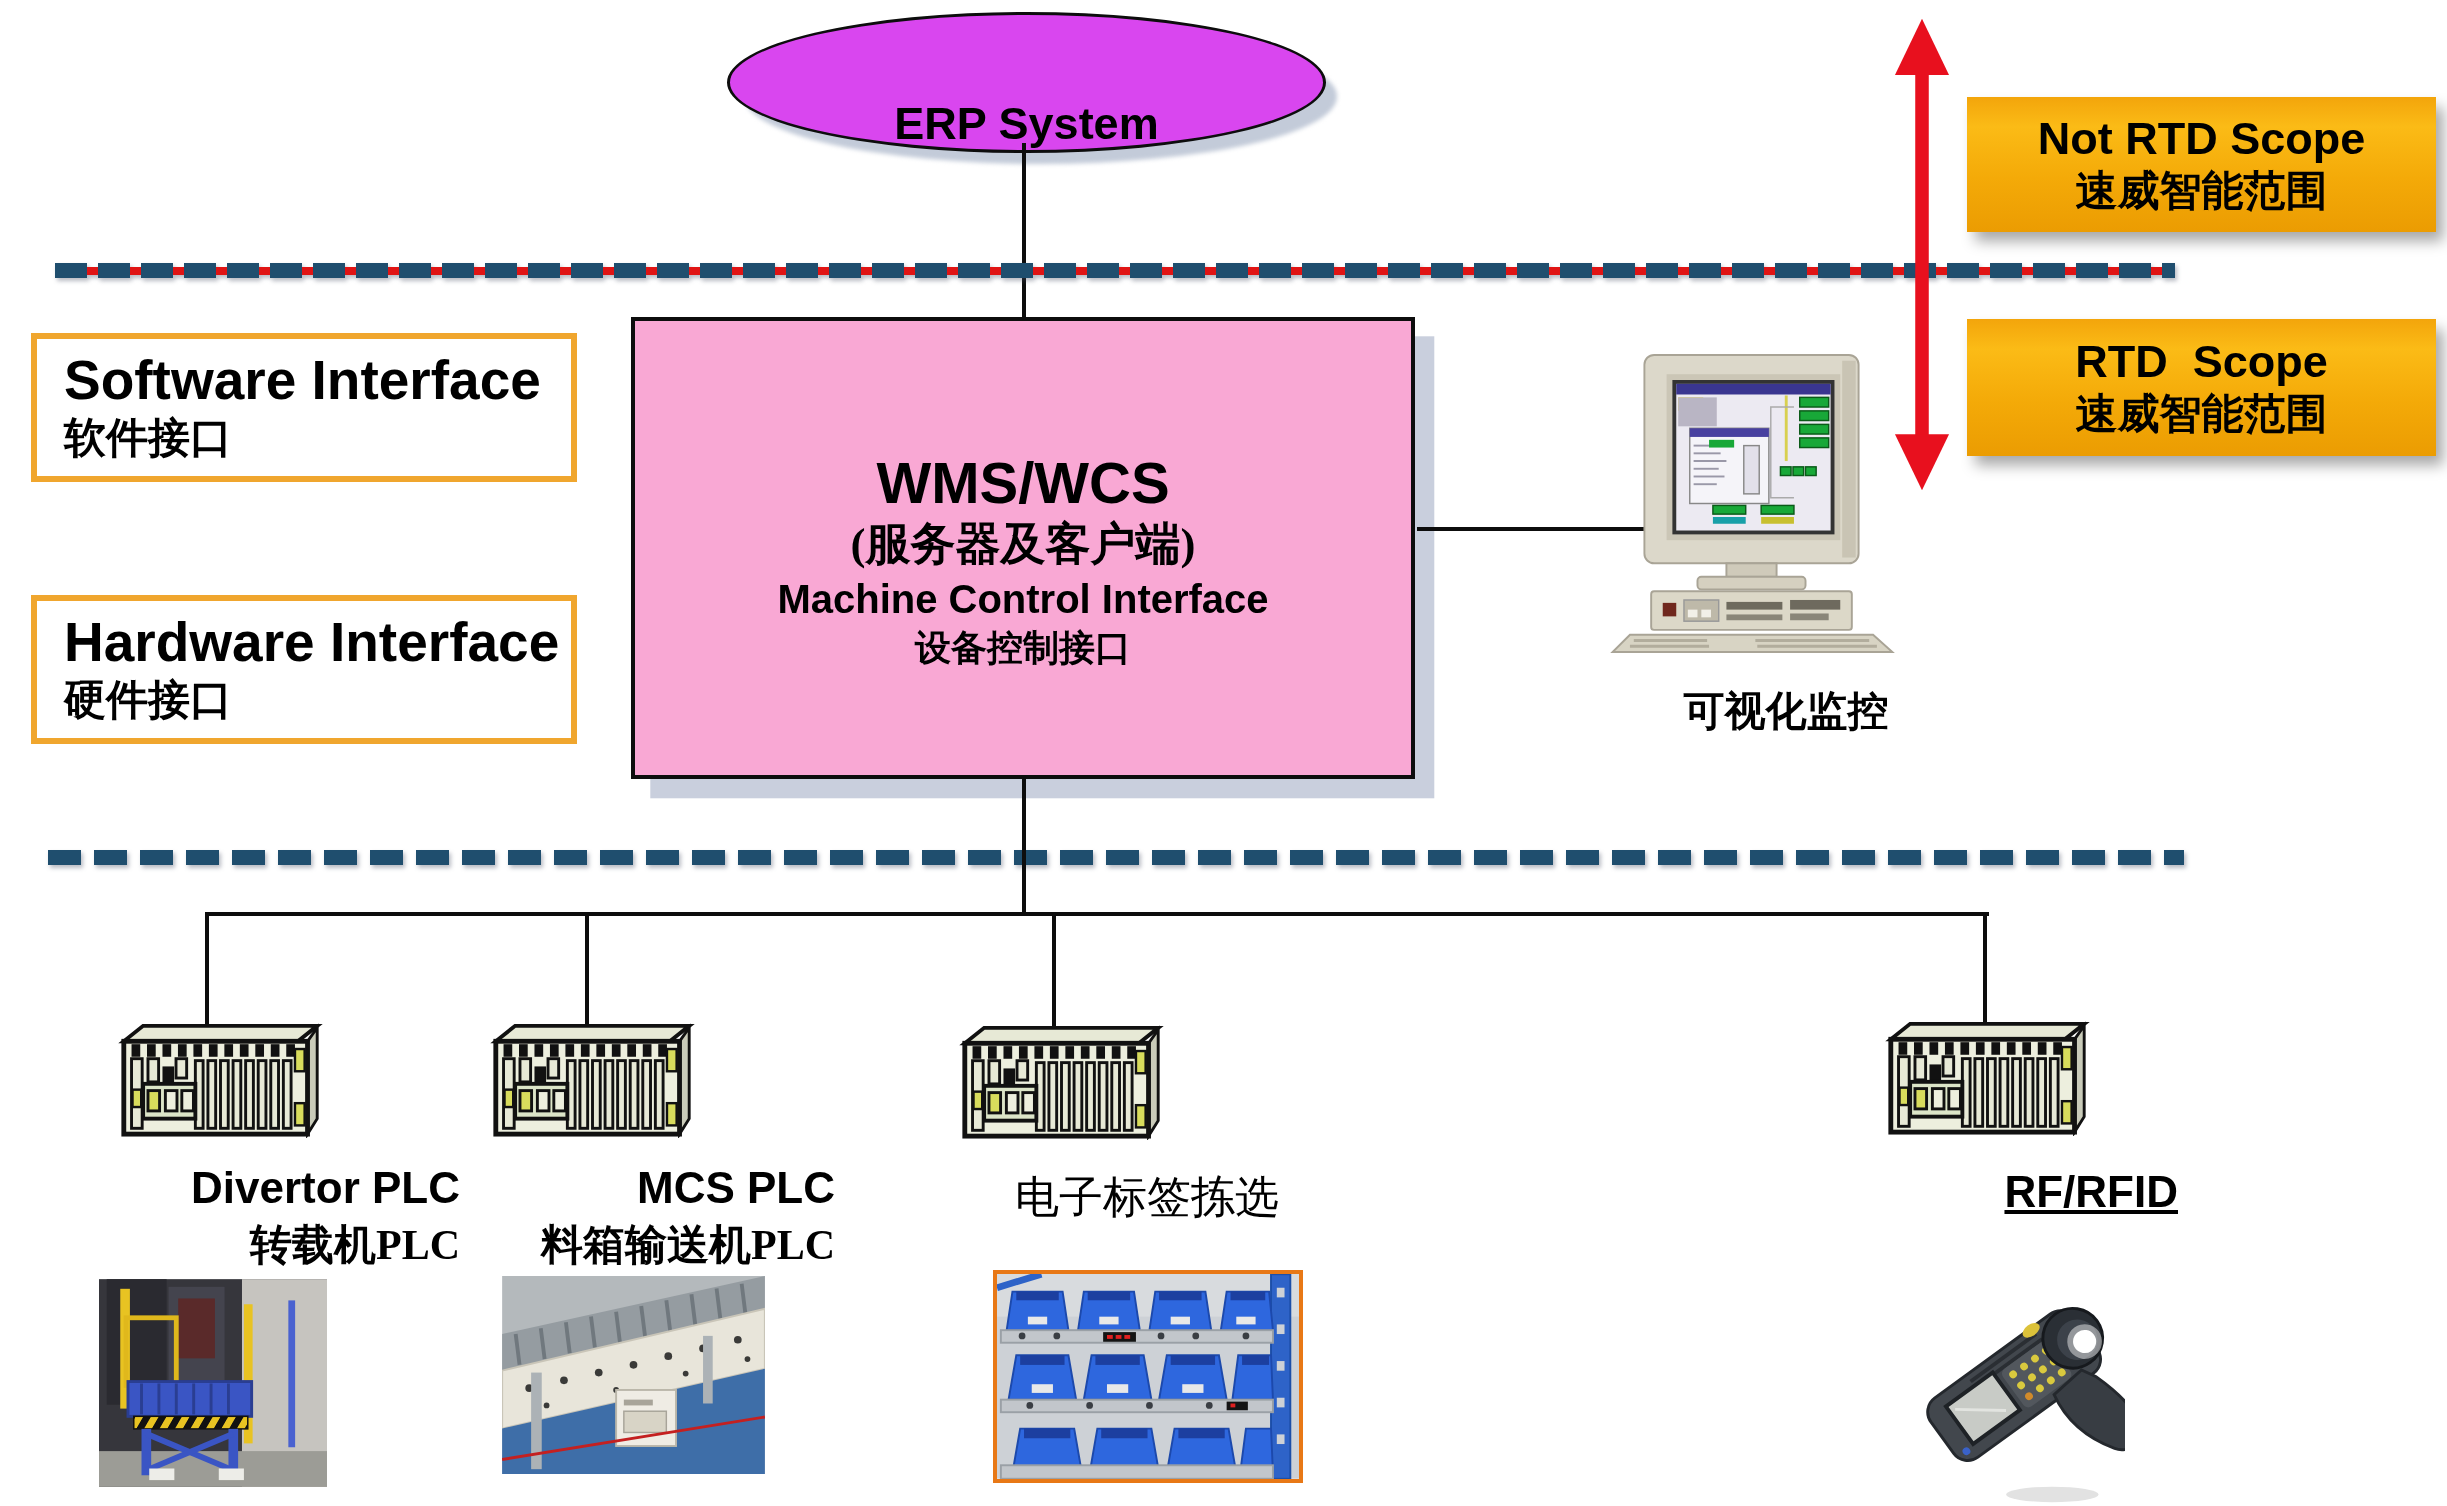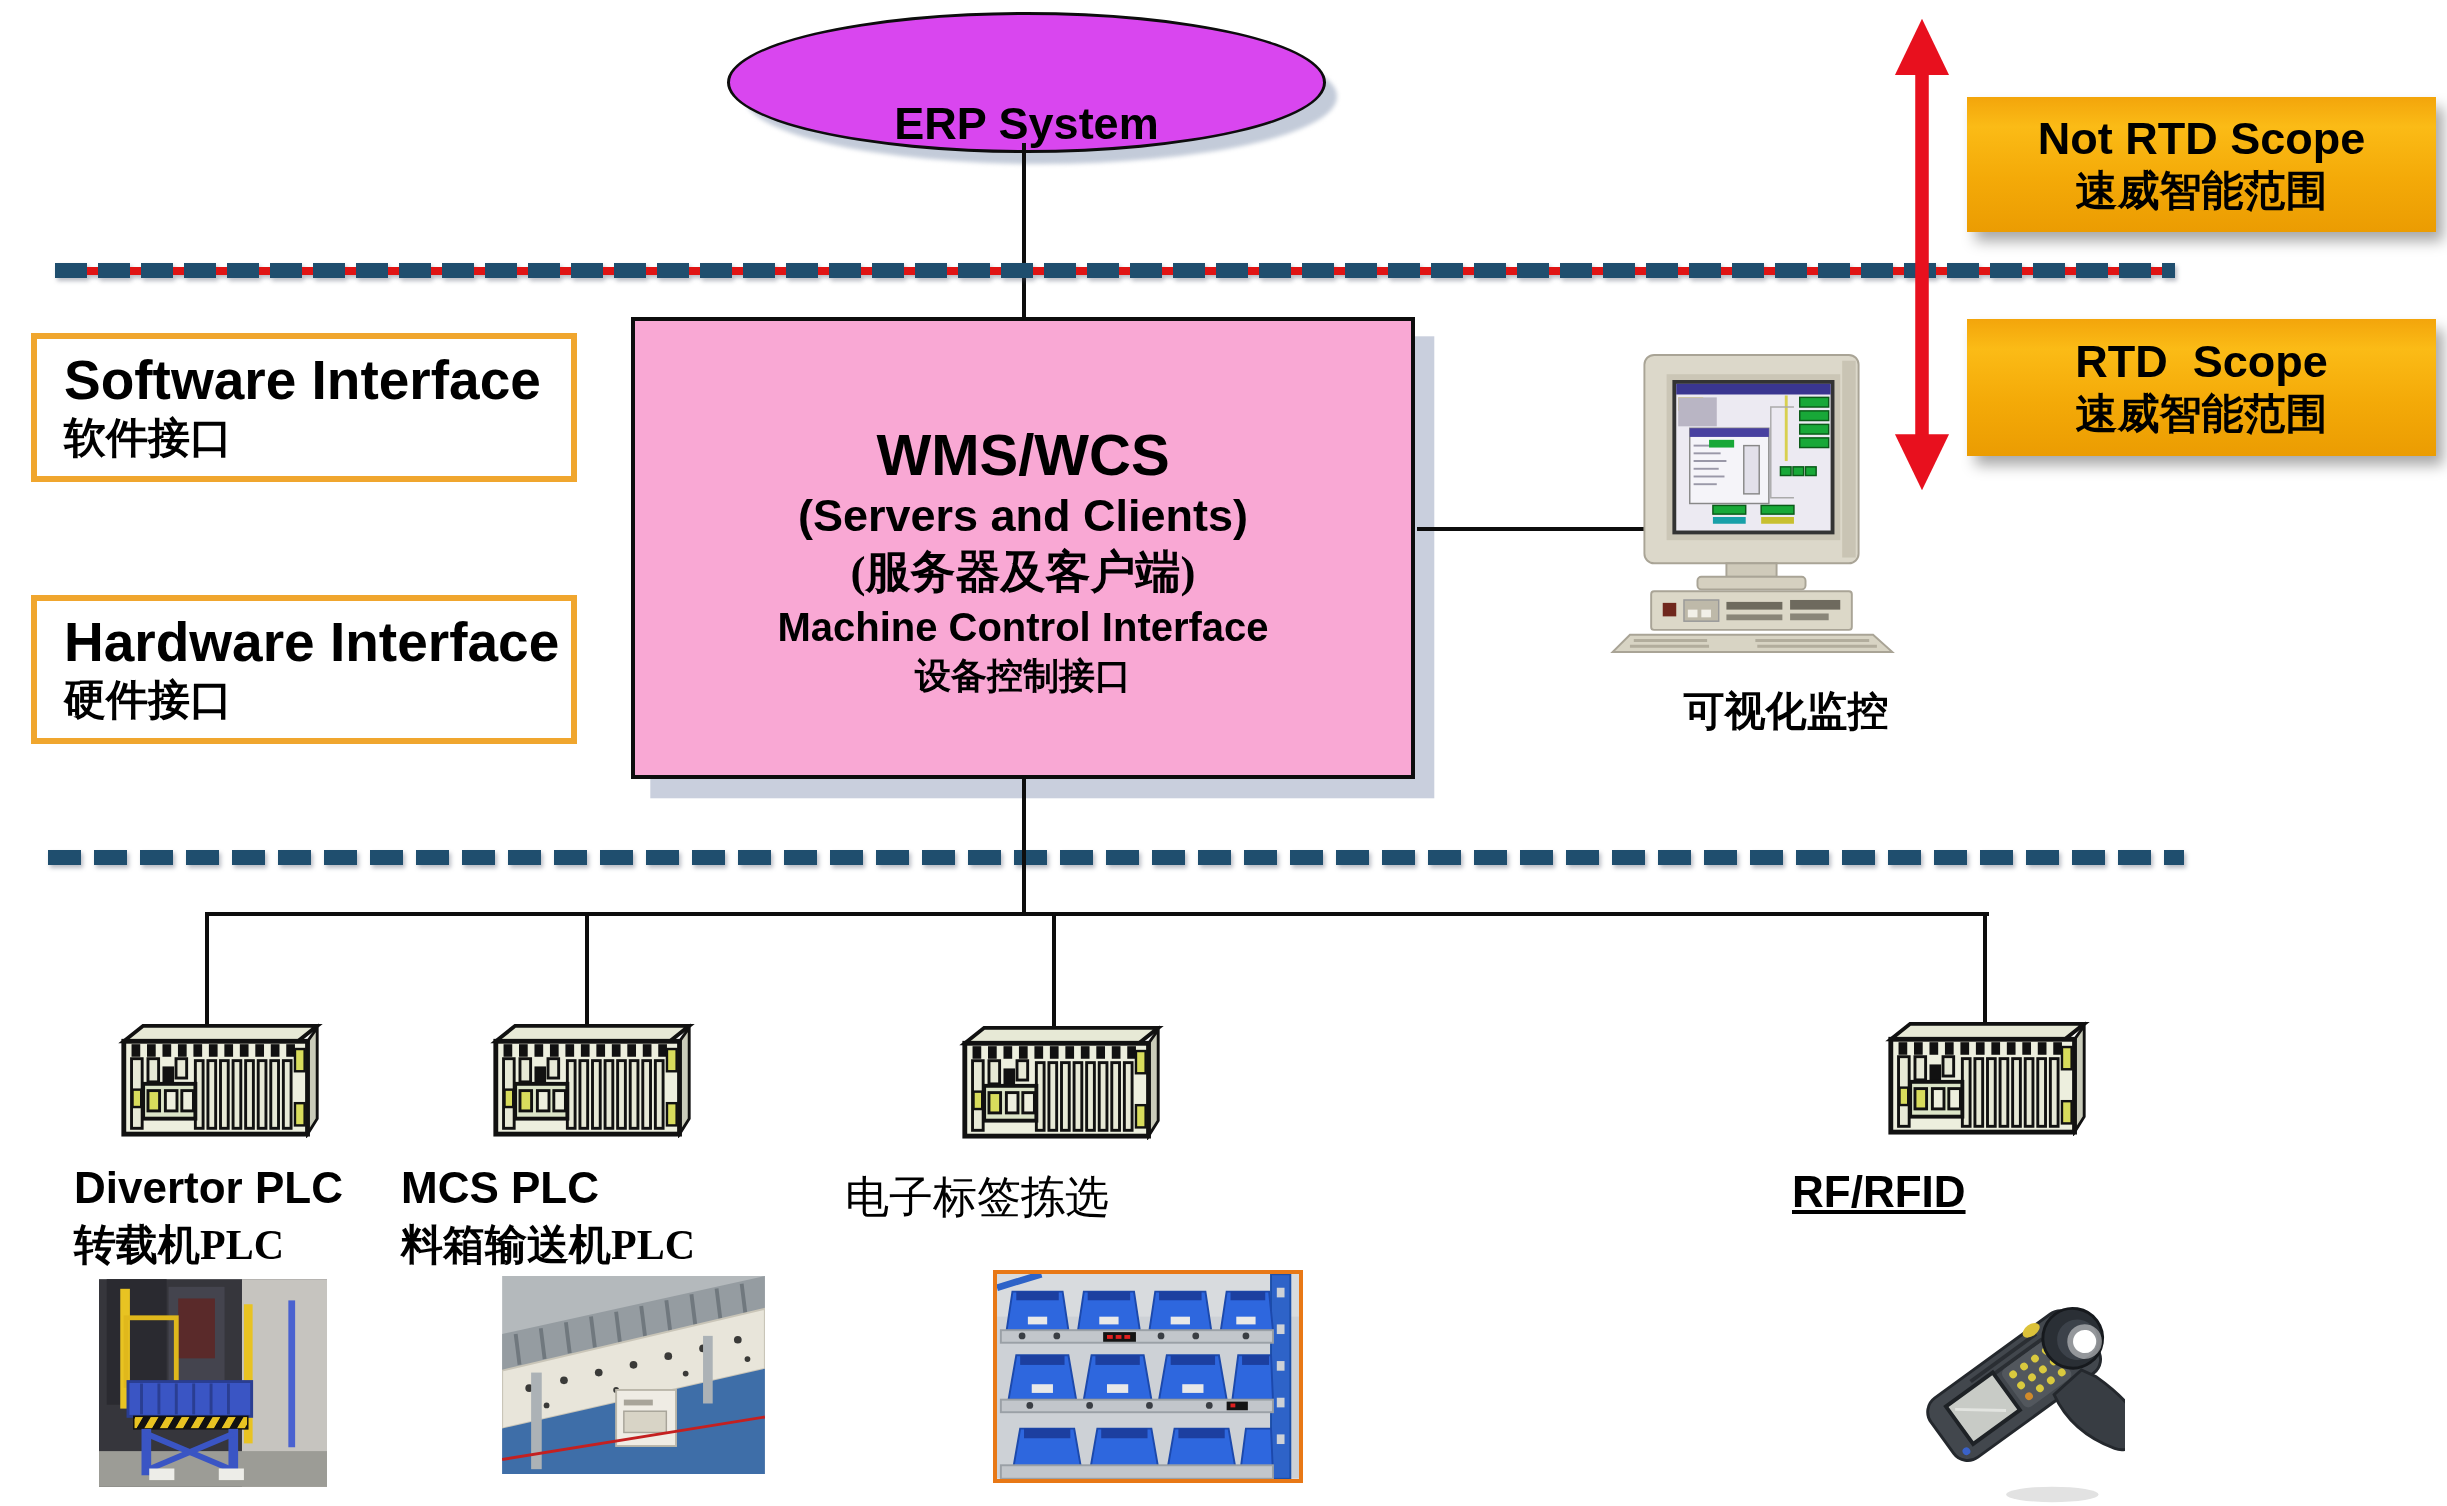--- a/index.html
+++ b/index.html
@@ -45,21 +45,21 @@
   .ifbox .l2{font-size:42px;line-height:1.25;}
 
   
   .scope{width:469px;background:linear-gradient(180deg,#F3A50B 0%,#FBBB16 22%,#F4AA08 60%,#EB9C02 100%);
          box-shadow:7.7px 9.7px 13.5px rgba(0,0,0,.35);display:flex;flex-direction:column;align-items:center;
          justify-content:center;text-align:center;}
   .scope .l1{font-size:45px;font-weight:bold;line-height:1.2;}
   .scope .l2{font-size:42px;line-height:1.2;}
 
   
-  .devlabel{text-align:left;}
+  .devlabel{text-align:right;}
   .devlabel .l1{font-size:44px;font-weight:bold;line-height:1.2;}
   .devlabel .l2{font-size:42px;line-height:1.25;margin-top:3.9px;}
   .devlabel .l1.cnreg{font-weight:normal;}
 
   .vislabel{text-align:center;}
   .vislabel .l1{font-size:45px;font-weight:bold;line-height:1.2;}
   .vislabel .l2{font-size:41px;line-height:1.3;margin-top:11px;}
 
   .photoframe{border:4.8px solid #E87816;box-sizing:content-box;}
 </style>
@@ -119,21 +119,20 @@
 
   <div class="abs line" style="left:1022px;top:143px;width:3.9px;height:176px;"></div>
 
   <div class="abs dash1">
     <div class="red"></div>
     <div class="blue"></div>
   </div>
 
   <div class="abs wms">
     <div class="l1 en">WMS/WCS</div>
-    <div class="l2 en">(Servers and Clients)</div>
     <div class="l3 cn">(服务器及客户端)</div>
     <div class="l4 en">Machine Control Interface</div>
     <div class="l5 cn">设备控制接口</div>
   </div>
 
   <div class="abs ifbox" style="left:31px;top:333px;">
     <div class="l1 en">Software Interface</div>
     <div class="l2 cn">软件接口</div>
   </div>
   <div class="abs ifbox" style="left:31px;top:595px;">

